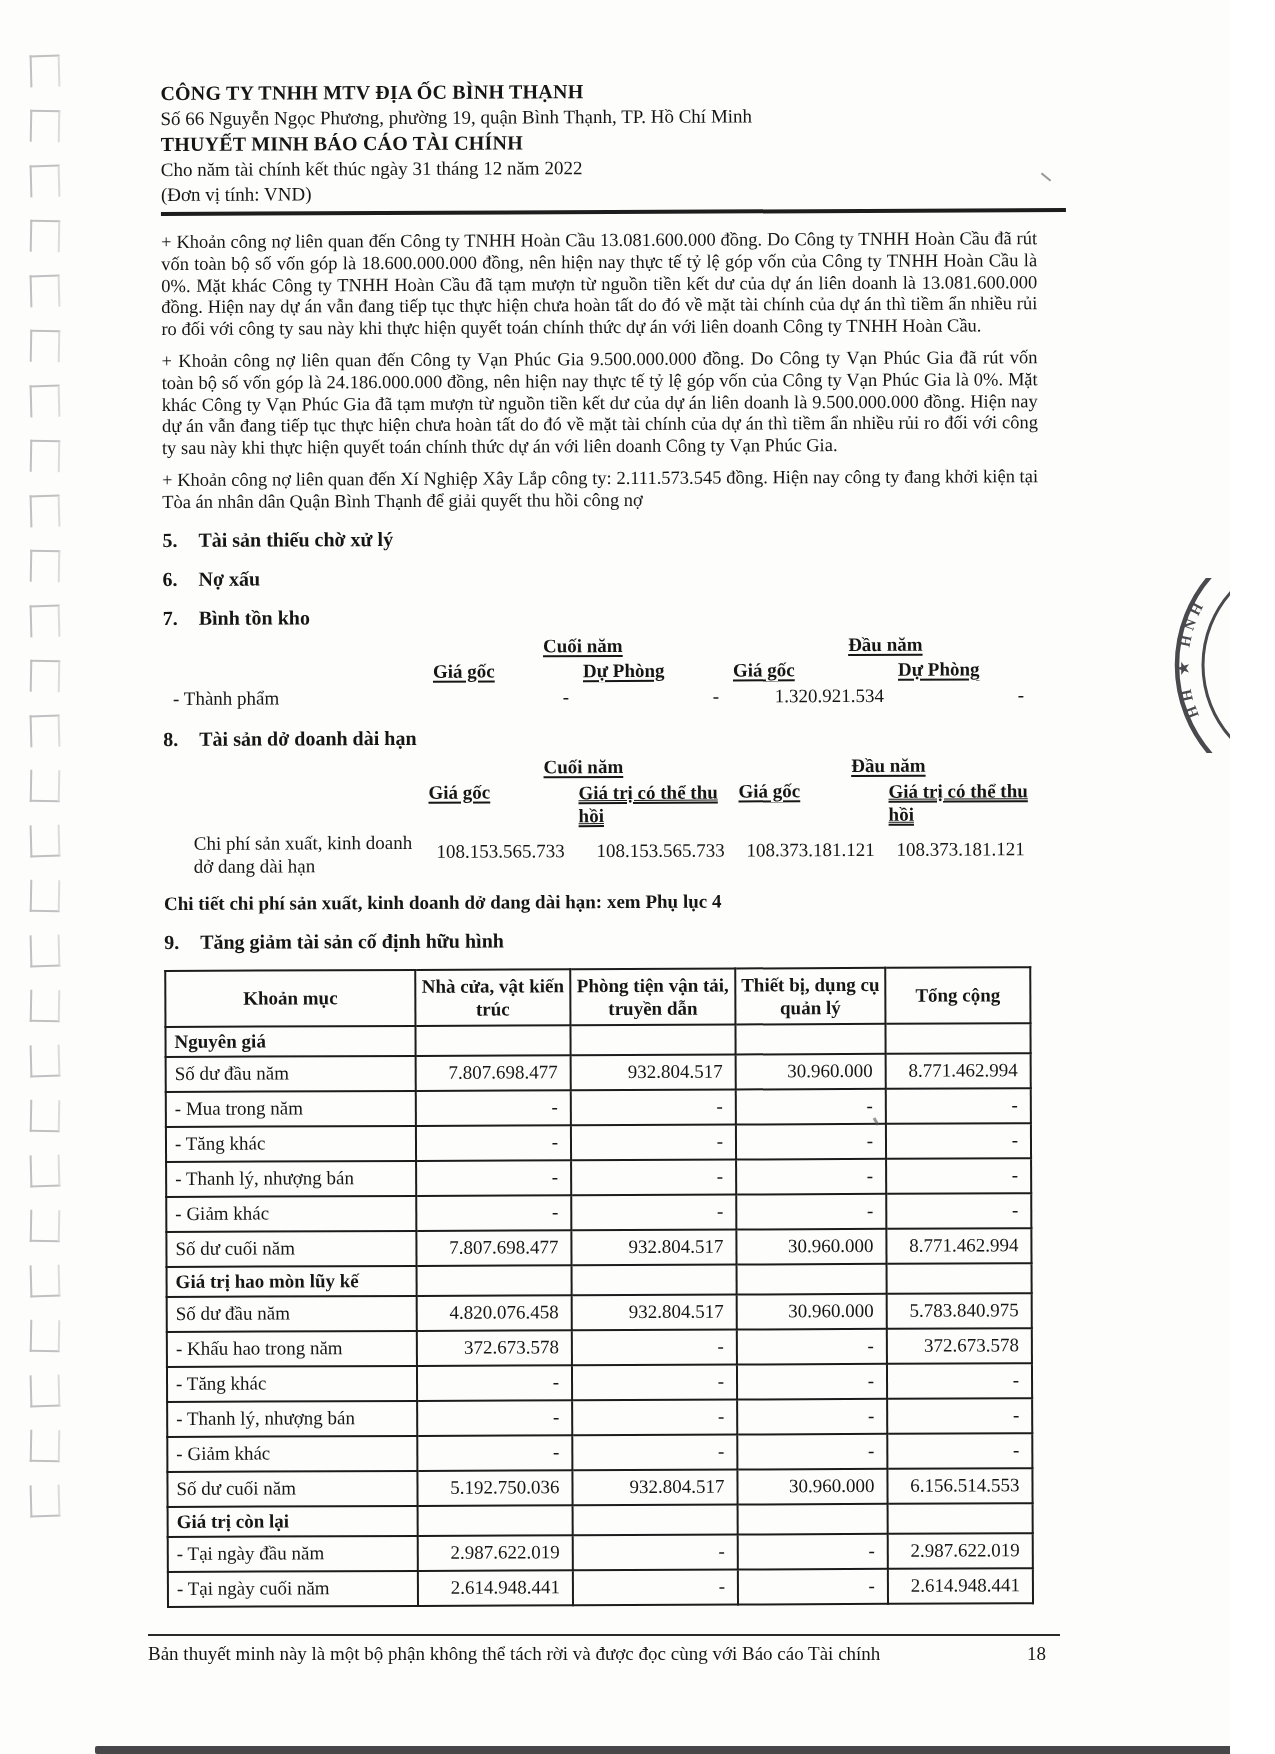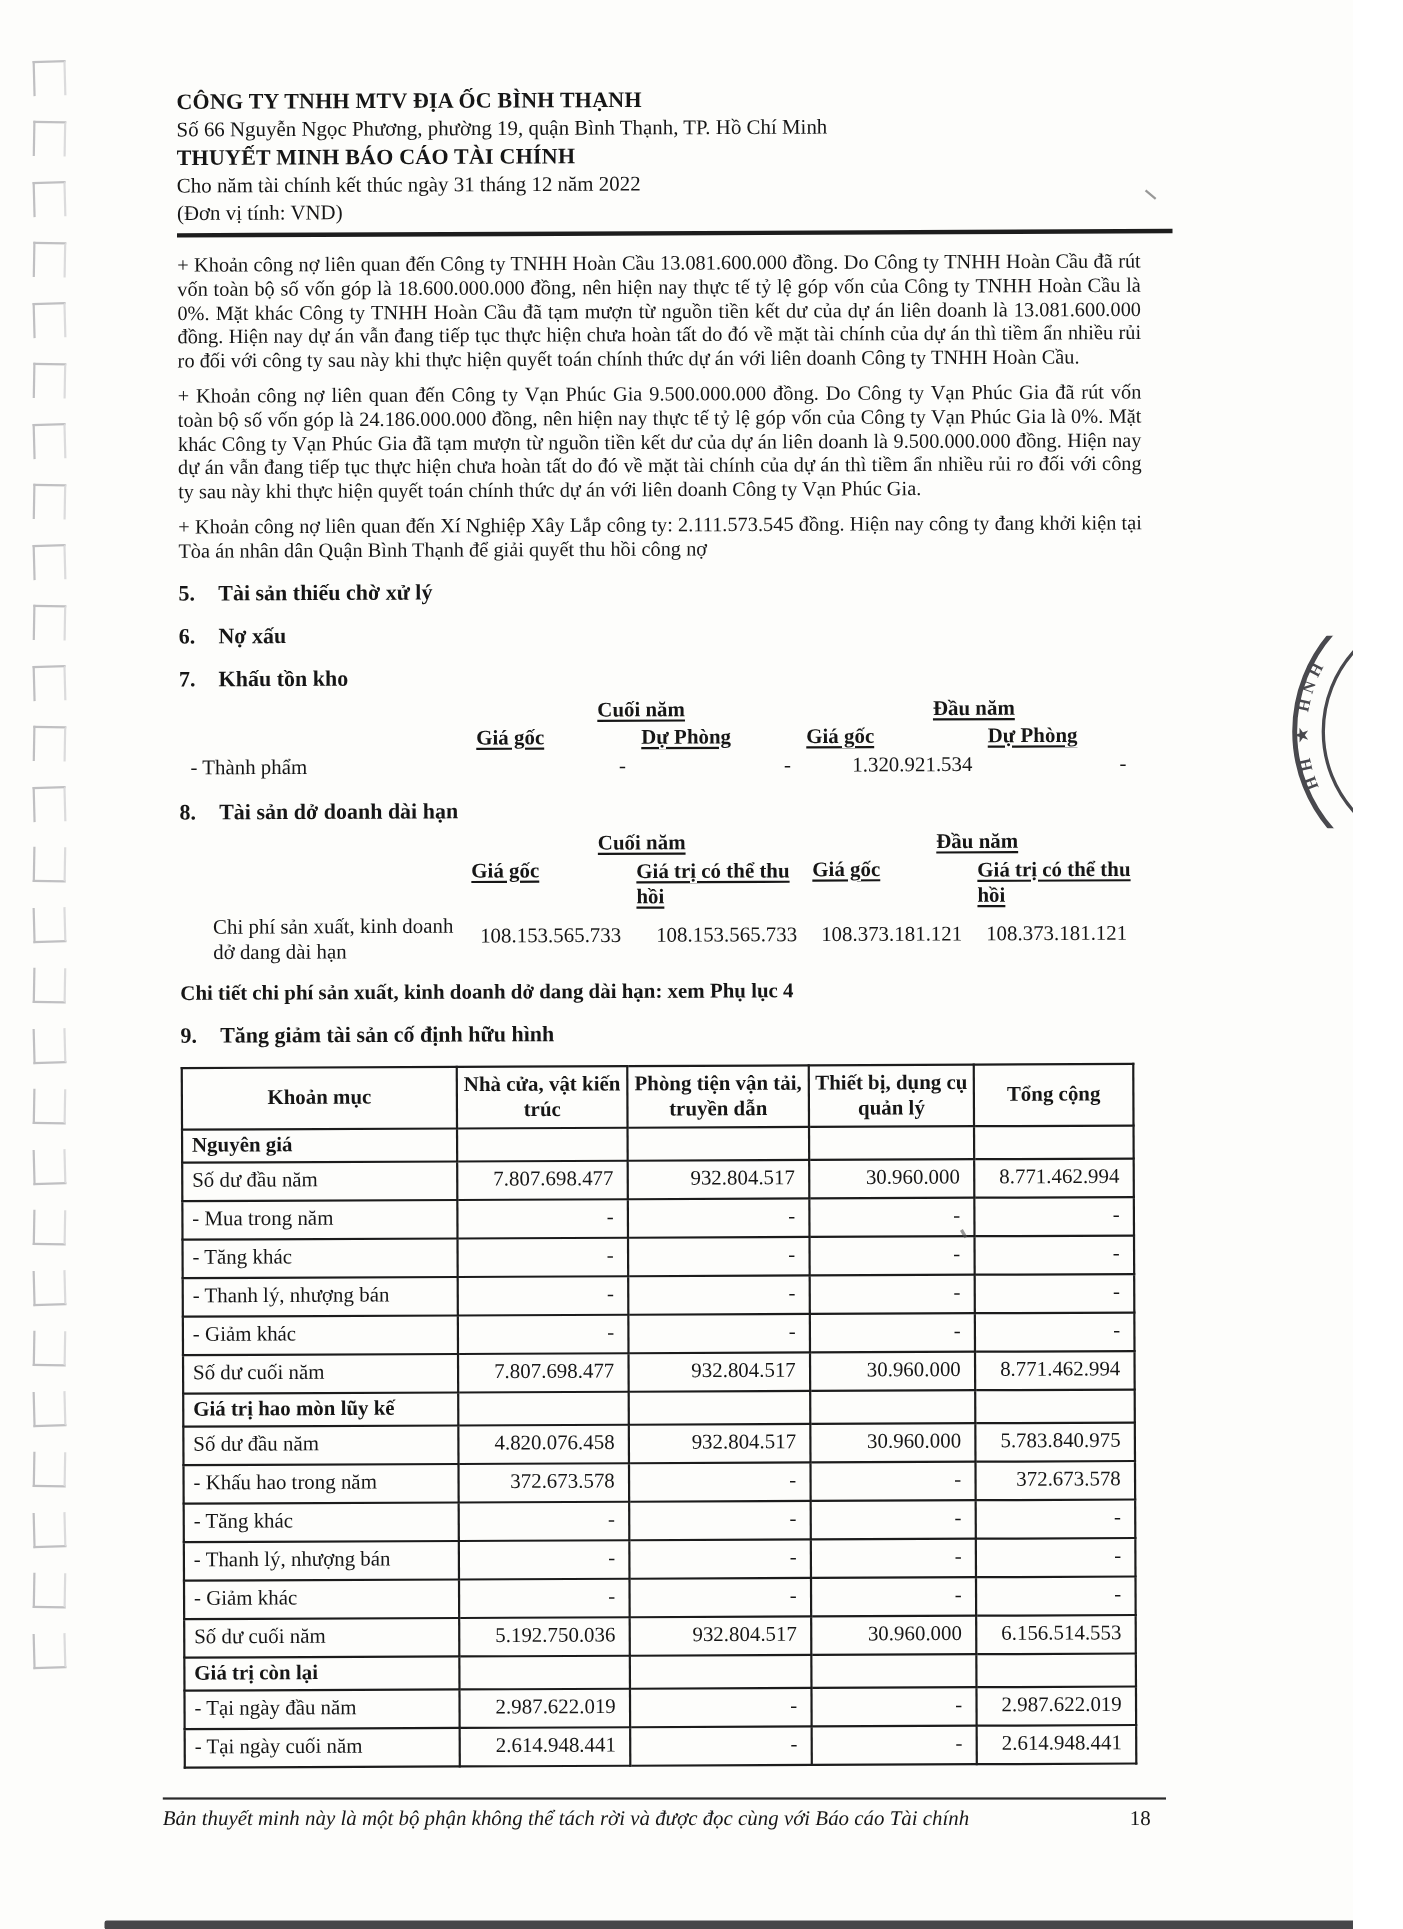--- a/index.html
+++ b/index.html
@@ -37,21 +37,21 @@
   .mini8{grid-template-columns:265px 150px 160px 150px 150px;}
   .mcell{line-height:25px;}
   .g2{grid-column:span 2;text-align:center;}
   .ghead,.chead{font-weight:bold;}
   .ghead span,.chead span{
     text-decoration:underline;
     text-decoration-thickness:2px;
     text-underline-offset:3px;
   }
   .chead{text-align:left;}
-  .chead.two{line-height:23px;padding-top:2px;}
+  .chead.two{line-height:23px;padding-top:2px;text-decoration:underline;}
   .mrow-label{padding-left:10px;line-height:28px;}
   .mrow-label.indent{padding-left:30px;line-height:23px;padding-top:3px;}
   .mval{text-align:right;padding-right:14px;line-height:28px;align-self:center;}
   .appendix-note{font-size:19px;font-weight:bold;margin-top:13px;line-height:25px;}
   
   .fa-table{
     border-collapse:collapse;margin-top:15px;
     width:865px;table-layout:fixed;font-size:19px;
   }
   .fa-table th,.fa-table td{border:2px solid #1c1c1c;}
@@ -62,21 +62,21 @@
   .fa-table td.c-val{text-align:right;}
   .section-row td{padding-top:2px;padding-bottom:2px;}
   .section-row td.c-label{font-weight:bold;}
   
   .footer{
     position:absolute;left:148px;top:1634px;width:912px;
     border-top:2px solid #2a2a2a;padding-top:7px;
     display:flex;justify-content:space-between;align-items:flex-start;
     font-size:19px;
   }
-  .fnote{font-style:italic;}
+  .fnote{}
   .fpage{font-style:normal;padding-right:14px;margin-left:40px;}
   
   #binder-marks{position:absolute;left:0;top:0;width:90px;height:1754px;}
   .bmark{position:absolute;left:30px;width:26px;height:30px;opacity:.5;}
   .bmark.mk-a{border-top:2px solid #85858a;border-left:2px solid #85858a;border-right:2px solid #bbbbbf;}
   .bmark.mk-b{border-bottom:2px solid #85858a;border-left:2px solid #85858a;border-right:2px solid #bbbbbf;}
   .bmark:nth-child(odd){transform:rotate(-1.5deg);}
   .bmark:nth-child(even){transform:rotate(1deg);}
   
   .stamp{position:absolute;left:1100px;top:578px;opacity:.85;}
@@ -141,21 +141,21 @@
 
     <div class="doc-h">
       <span class="hnum">5.</span><span>Tài sản thiếu chờ xử lý</span>
     </div>
 
     <div class="doc-h">
       <span class="hnum">6.</span><span>Nợ xấu</span>
     </div>
 
     <div class="doc-h">
-      <span class="hnum">7.</span><span>Khấu tồn kho</span>
+      <span class="hnum">7.</span><span>Bình tồn kho</span>
     </div>
 
     <div class="mini mini7">
       <div class="mcell"></div>
       <div class="mcell g2 ghead"><span>Cuối năm</span></div>
       <div class="mcell g2 ghead"><span>Đầu năm</span></div>
 
       <div class="mcell"></div>
       <div class="mcell chead"><span>Giá gốc</span></div>
       <div class="mcell chead"><span>Dự Phòng</span></div>

